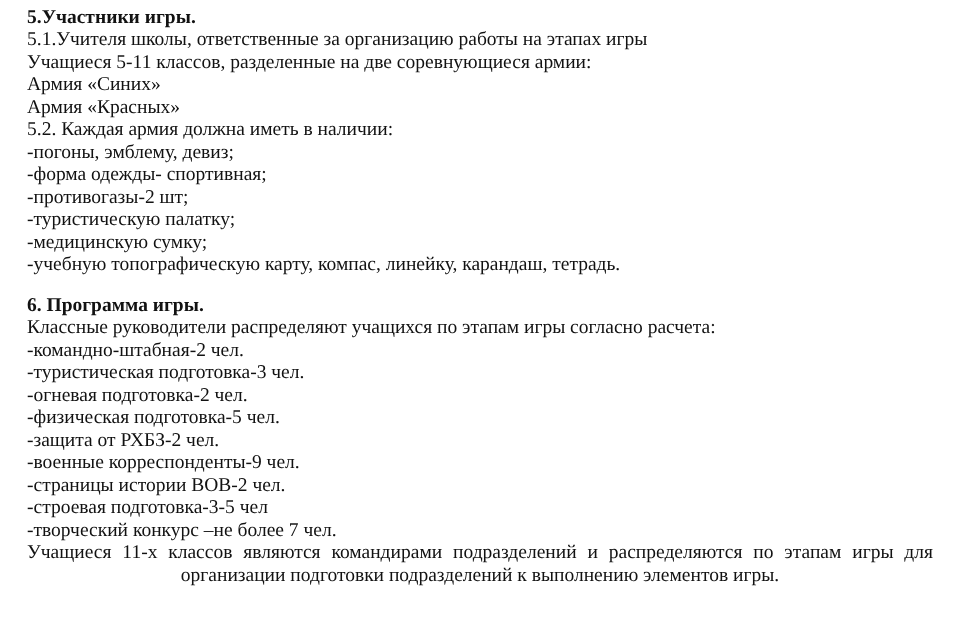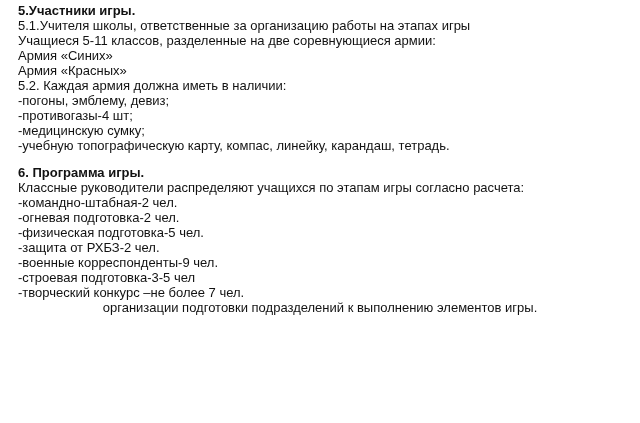--- a/index.html
+++ b/index.html
@@ -6,21 +6,21 @@
     margin: 0;
     padding: 0;
     background: #ffffff;
   }
   .page {
     width: 640px;
     height: 423px;
     box-sizing: border-box;
     background: #ffffff;
     padding: 3px 18px 0 18px;
-    font-family: Liberation Sans, sans-serif;
+    font-family: Liberation Serif, serif;
     font-size: 13px;
     line-height: 15px;
     color: #121212;
     overflow: hidden;
   }
   .heading {
     font-weight: bold;
     white-space: nowrap;
   }
   .line {
@@ -46,31 +46,36 @@
 
 <div class="page">
 
   <div class="heading">5.Участники игры.</div>
   <div class="line">5.1.Учителя школы, ответственные за организацию работы на этапах игры</div>
   <div class="line">Учащиеся 5-11 классов, разделенные на две соревнующиеся армии:</div>
   <div class="line">Армия «Синих»</div>
   <div class="line">Армия «Красных»</div>
   <div class="line">5.2. Каждая армия должна иметь в наличии:</div>
   <div class="line">-погоны, эмблему, девиз;</div>
-  <div class="line">-противогазы-4 шт;</div>
+  <div class="line">-форма одежды- спортивная;</div>
+  <div class="line">-противогазы-2 шт;</div>
+  <div class="line">-туристическую палатку;</div>
   <div class="line">-медицинскую сумку;</div>
   <div class="line">-учебную топографическую карту, компас, линейку, карандаш, тетрадь.</div>
 
   <div class="section-gap"></div>
 
   <div class="heading">6. Программа игры.</div>
   <div class="line">Классные руководители распределяют учащихся по этапам игры согласно расчета:</div>
   <div class="line">-командно-штабная-2 чел.</div>
+  <div class="line">-туристическая подготовка-3 чел.</div>
   <div class="line">-огневая подготовка-2 чел.</div>
   <div class="line">-физическая подготовка-5 чел.</div>
   <div class="line">-защита от РХБЗ-2 чел.</div>
   <div class="line">-военные корреспонденты-9 чел.</div>
+  <div class="line">-страницы истории ВОВ-2 чел.</div>
   <div class="line">-строевая подготовка-3-5 чел</div>
   <div class="line">-творческий конкурс –не более 7 чел.</div>
 
+  <div class="closing-line-full">Учащиеся 11-х классов являются командирами подразделений и распределяются по этапам игры для</div>
   <div class="closing-line-last">организации подготовки подразделений к выполнению элементов игры.</div>
 
 </div>
 
 </body></html>

